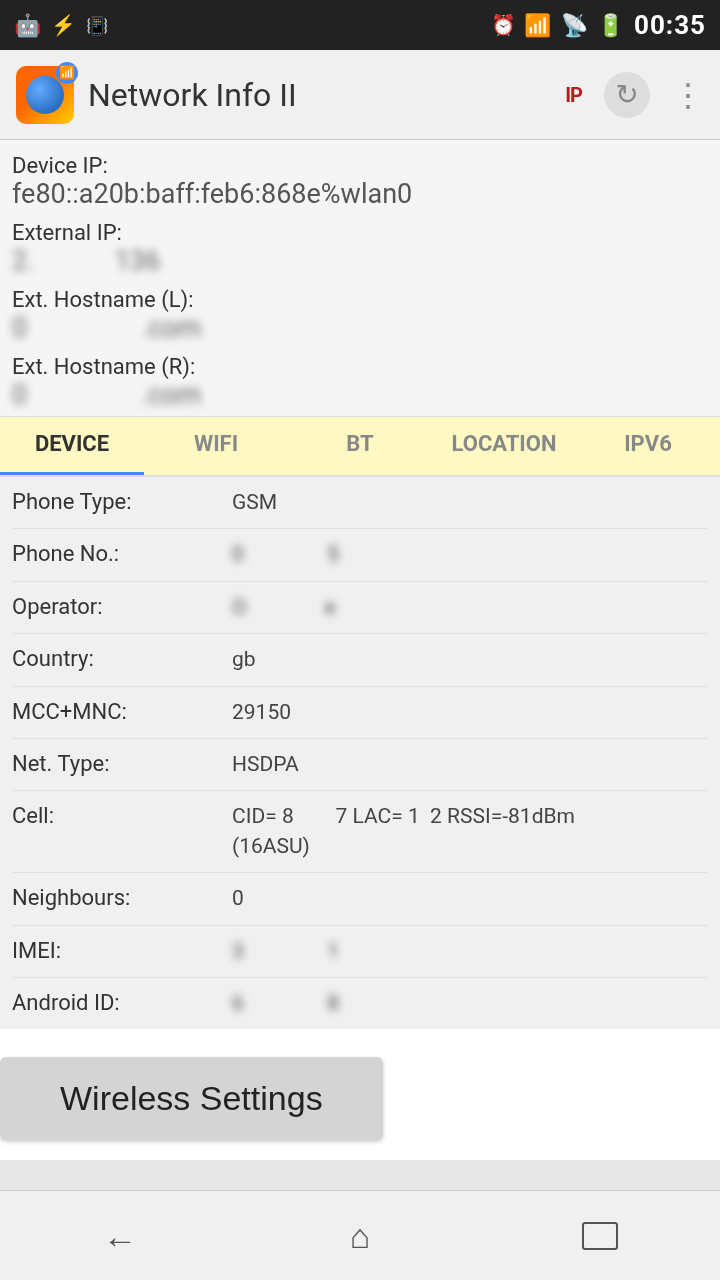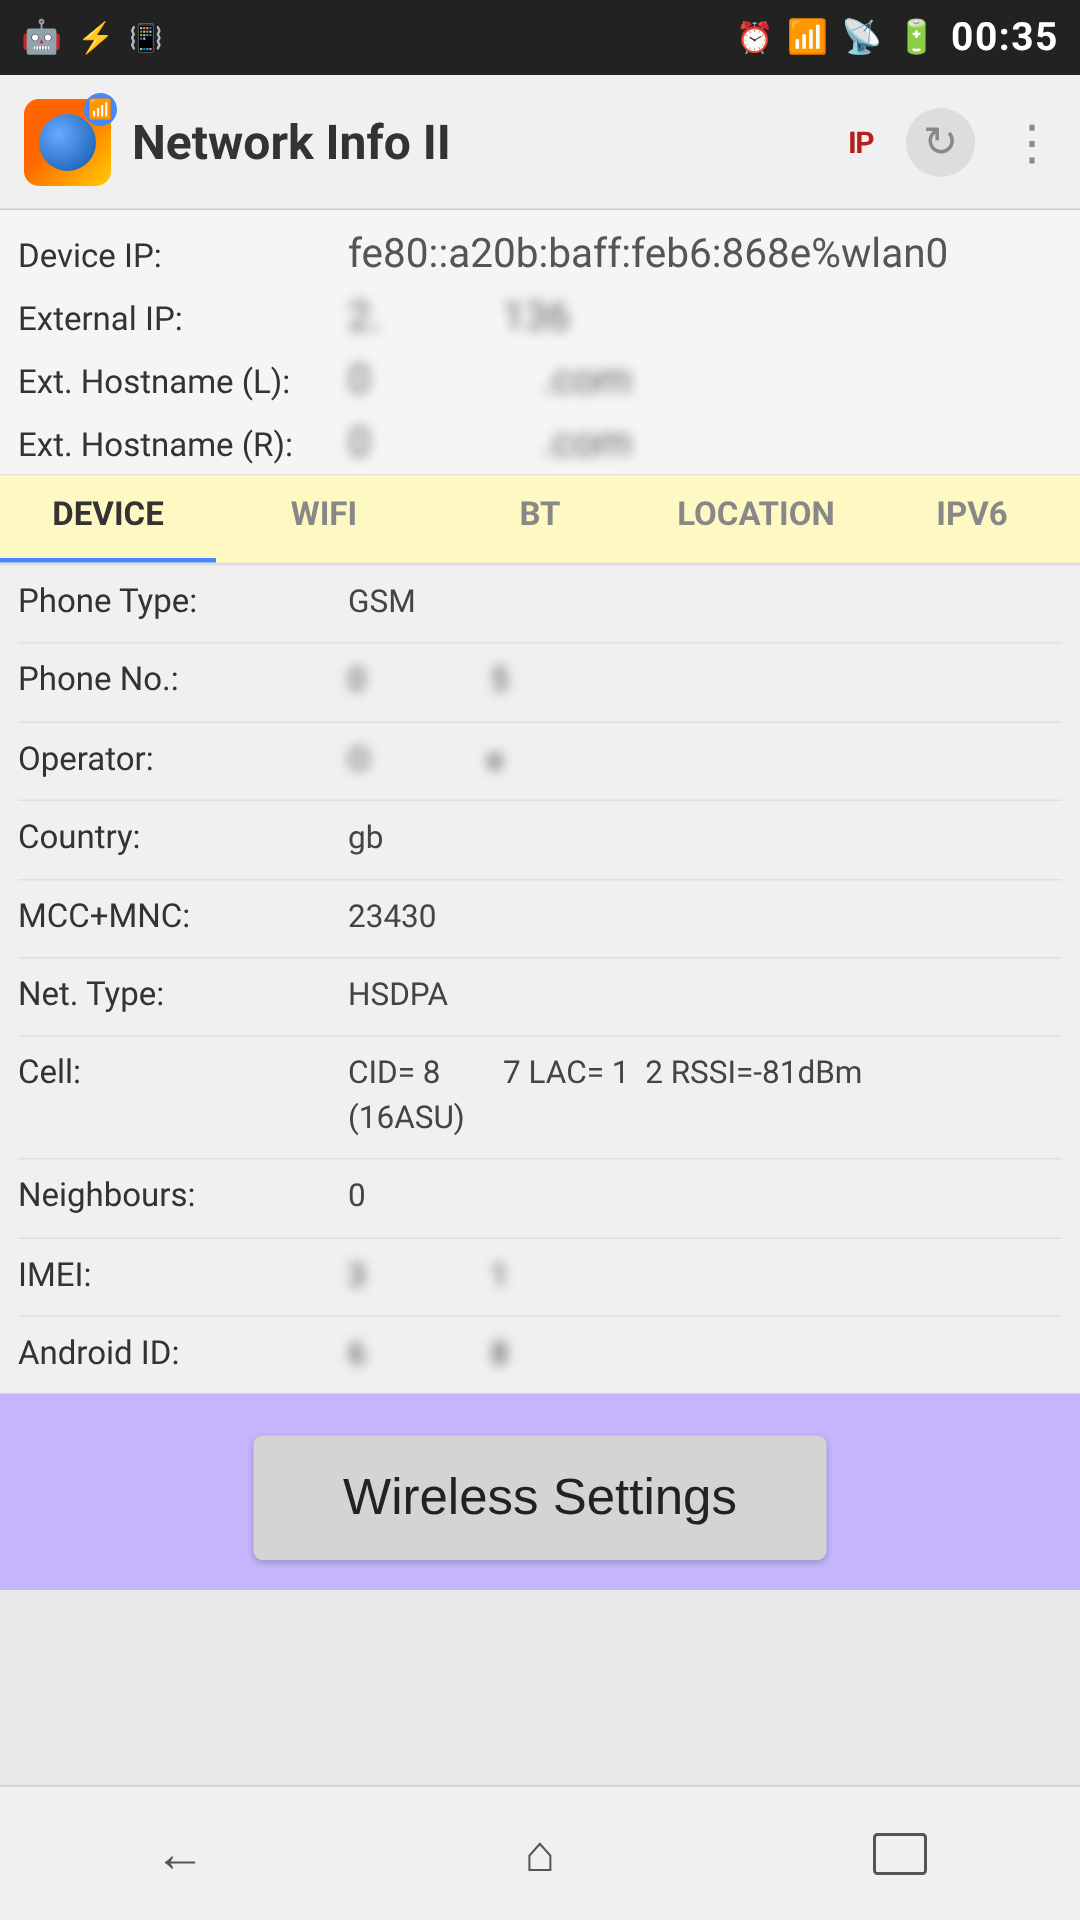--- a/index.html
+++ b/index.html
@@ -66,21 +66,21 @@
       width: 22px;
       height: 22px;
       display: flex;
       align-items: center;
       justify-content: center;
       font-size: 13px;
       color: #fff;
     }
     .app-title {
       font-size: 32px;
-      font-weight: 700;
+      font-weight: 400;
       color: #333;
       flex: 1;
     }
     .app-bar-actions {
       display: flex;
       align-items: center;
       gap: 22px;
     }
     .action-btn {
       font-size: 28px;
@@ -109,20 +109,21 @@
     #info-header {
       background: #f5f5f5;
       padding: 8px 12px 0 12px;
       border-bottom: 1px solid #ddd;
     }
     .info-row {
       display: flex;
       align-items: baseline;
       padding: 5px 0;
       font-size: 22px;
+      flex-direction: column;
     }
     .info-label {
       color: #333;
       font-weight: 400;
       min-width: 220px;
       flex-shrink: 0;
     }
     .info-value {
       color: #555;
       font-size: 27px;
@@ -181,23 +182,22 @@
     }
     .device-value {
       color: #444;
       font-size: 21px;
       line-height: 1.4;
     }
 
     
     #wireless-btn-wrap {
       display: flex;
-      justify-content: center;
       padding: 28px 0 20px 0;
-      background: #c4b5fd;
+      background: #ffffff;
     }
     #wireless-btn {
       background: #d4d4d4;
       border: none;
       border-radius: 6px;
       padding: 22px 60px;
       font-size: 34px;
       color: #222;
       cursor: pointer;
       box-shadow: 0 2px 4px rgba(0,0,0,0.2);
@@ -301,21 +301,21 @@
   <div class="device-row">
     <span class="device-label">Operator:</span>
     <span class="device-value blurred">O&nbsp;&nbsp;&nbsp;&nbsp;&nbsp;&nbsp;&nbsp;&nbsp;&nbsp;&nbsp;&nbsp;&nbsp;&nbsp;&nbsp;&nbsp;e</span>
   </div>
   <div class="device-row">
     <span class="device-label">Country:</span>
     <span class="device-value">gb</span>
   </div>
   <div class="device-row">
     <span class="device-label">MCC+MNC:</span>
-    <span class="device-value">23430</span>
+    <span class="device-value">29150</span>
   </div>
   <div class="device-row">
     <span class="device-label">Net. Type:</span>
     <span class="device-value">HSDPA</span>
   </div>
   <div class="device-row">
     <span class="device-label">Cell:</span>
     <span class="device-value">CID= 8<span class="blurred">&nbsp;&nbsp;&nbsp;&nbsp;&nbsp;&nbsp;&nbsp;&nbsp;</span>7 LAC= 1<span class="blurred">&nbsp;&nbsp;</span>2 RSSI=-81dBm<br>(16ASU)</span>
   </div>
   <div class="device-row">

